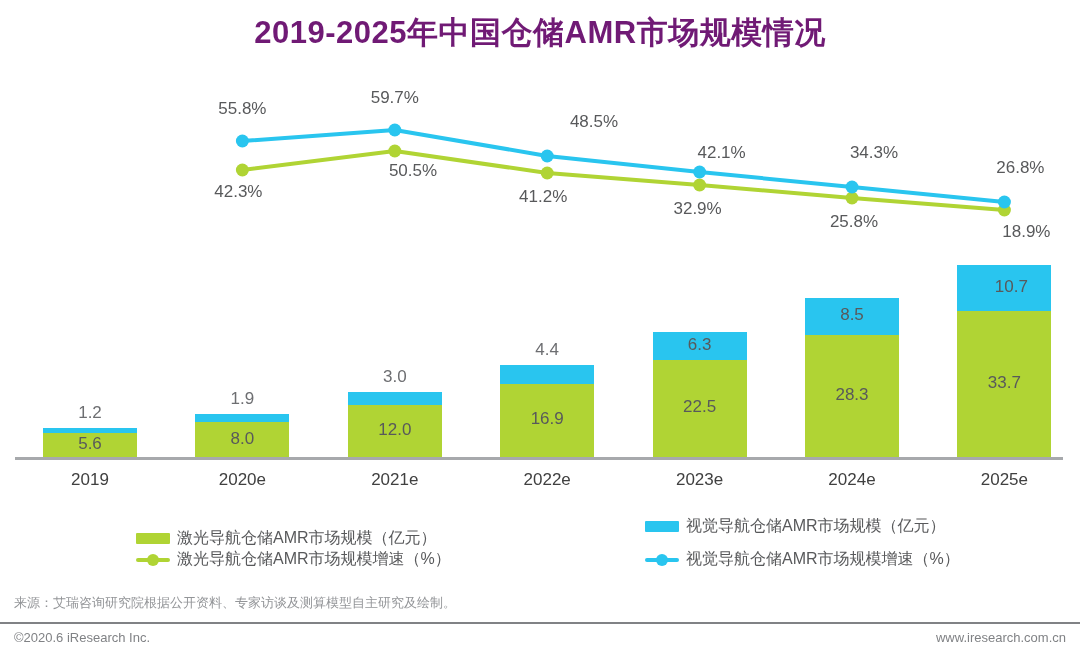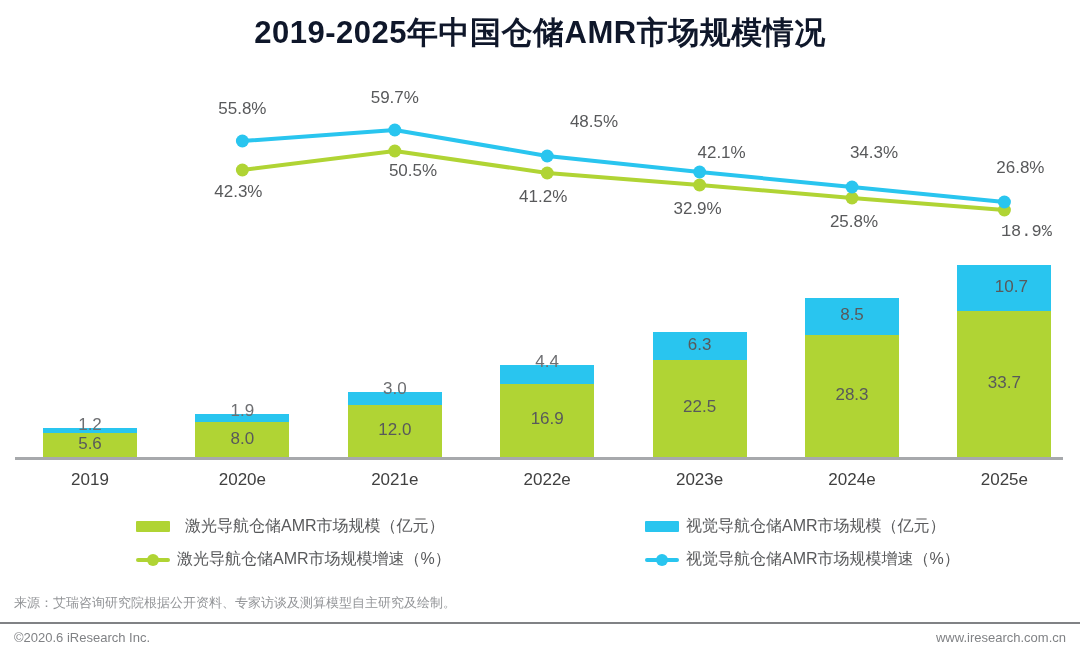--- a/index.html
+++ b/index.html
@@ -19,21 +19,21 @@
 
   
   #chart-title {
     position: absolute;
     top: 12px;
     left: 0;
     width: 1080px;
     text-align: center;
     font-size: 31px;
     font-weight: bold;
-    color: #0f172a;
+    color: #701a75;
     letter-spacing: 0.5px;
     white-space: nowrap;
   }
 
   
   #plot {
     position: absolute;
     left: 0;
     top: 0;
     width: 1080px;
@@ -52,21 +52,20 @@
   .bar-label {
     position: absolute;
     text-align: center;
     font-size: 17px;
     color: #58595b;
     white-space: nowrap;
     pointer-events: none;
   }
   .bar-label.outside {
     color: #6d6e71;
-    margin-top: 12px;
   }
 
   .pct-label {
     position: absolute;
     font-size: 17px;
     color: #58595b;
     text-align: center;
     white-space: nowrap;
   }
 
@@ -228,37 +227,37 @@
       <div class="pct-label" style="left: 344.8px; top: 88px; width: 100px;">59.7%</div>
       <div class="pct-label" style="left: 544px; top: 112px; width: 100px;">48.5%</div>
       <div class="pct-label" style="left: 671.6px; top: 128px; width: 100px; margin-top: 15px;">42.1%</div>
       <div class="pct-label" style="left: 824px; top: 143px; width: 100px;">34.3%</div>
       <div class="pct-label" style="left: 970.4px; top: 158px; width: 100px;">26.8%</div>
       <div class="pct-label" style="left: 188.4px; top: 182px; width: 100px;">42.3%</div>
       <div class="pct-label" style="left: 363px; top: 161px; width: 100px;">50.5%</div>
       <div class="pct-label" style="left: 493.2px; top: 187px; width: 100px;">41.2%</div>
       <div class="pct-label" style="left: 647.6px; top: 199px; width: 100px;">32.9%</div>
       <div class="pct-label" style="left: 804px; top: 212px; width: 100px;">25.8%</div>
-      <div class="pct-label" style="left: 976.4px; top: 222px; width: 100px; font-family: Liberation Mono, monospace;">18.9%</div>
+      <div class="pct-label" style="left: 976.4px; top: 222px; width: 100px;">18.9%</div>
     </div>
 </div>
 
 <div id="axis-line"></div>
 <div id="x-axis">
     <div class="x-tick" style="left: 30px; width: 120px;">2019</div>
     <div class="x-tick" style="left: 182.4px; width: 120px;">2020e</div>
     <div class="x-tick" style="left: 334.8px; width: 120px;">2021e</div>
     <div class="x-tick" style="left: 487.2px; width: 120px;">2022e</div>
     <div class="x-tick" style="left: 639.6px; width: 120px;">2023e</div>
     <div class="x-tick" style="left: 792px; width: 120px;">2024e</div>
     <div class="x-tick" style="left: 944.4px; width: 120px;">2025e</div>
   </div>
 
 <div id="legend">
-    <div class="legend-item" style="left: 136px; top: 0px; gap: 8px;">
+    <div class="legend-item" style="left: 136px; top: 12px;">
       <span class="legend-swatch" style="background: rgb(176, 212, 52);"></span>
       <span>激光导航仓储AMR市场规模（亿元）</span>
     </div>
     <div class="legend-item" style="left: 136px; top: 33px;">
       <span class="legend-linemark">
         <i style="background: rgb(176, 212, 52);"></i>
         <b style="background: rgb(176, 212, 52);"></b>
       </span>
       <span>激光导航仓储AMR市场规模增速（%）</span>
     </div>

